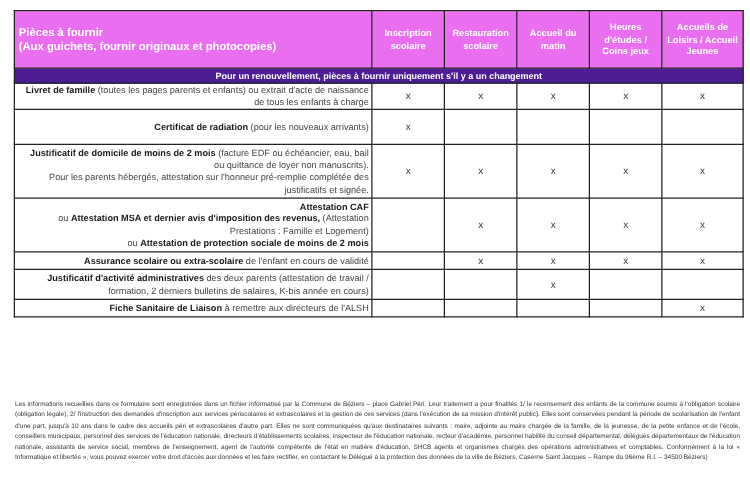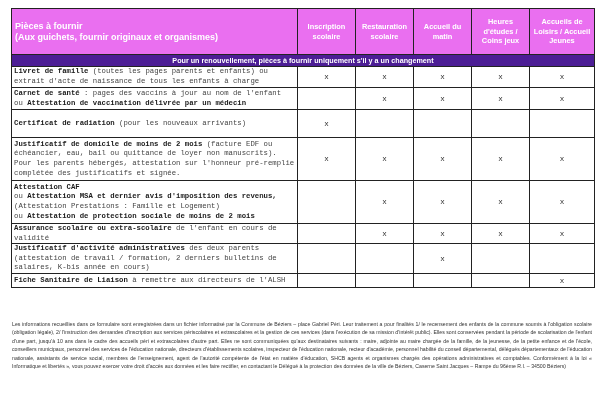--- a/index.html
+++ b/index.html
@@ -7,21 +7,21 @@
   table.docs {
     position: absolute; left: 11px; top: 8px;
     width: 583px; border-collapse: collapse; table-layout: fixed;
     font-size: 7.3px; color: #333;
   }
   table.docs td, table.docs th { border: 1.2px solid #222; padding: 0 2px; vertical-align: middle; line-height: 9.6px; }
   th.head { background: #ea6ff0; color: #fff; font-weight: bold; text-align: center; vertical-align: top; padding-top: 2px; font-size: 7.4px; }
   th.head.first { text-align: left; font-size: 9px; line-height: 11px; padding-left: 3px; }
   tr.headrow { height: 46px; }
   tr.band td { background: #4c1d95; color: #fff; text-align: center; font-weight: bold; height: 11px; font-size: 7.2px; padding: 0; }
-  td.desc { text-align: left; color: #444; font-family: Liberation Mono, monospace; }
+  td.desc { text-align: right; color: #444; }
   td.desc b { color: #1a1a1a; }
   td.mark { text-align: center; font-size: 8px; color: #333; background: #fff; }
   .legal {
     position: absolute; left: 12px; top: 320px; width: 580px;
     font-size: 5.2px; line-height: 8.4px; color: #333; text-align: justify;
   }
 </style>
 </head>
 <body>
 
@@ -31,21 +31,21 @@
     <col style="width:58px">
     <col style="width:58px">
     <col style="width:58px">
     <col style="width:58px">
     <col style="width:65px">
   </colgroup>
   <tbody>
       <tr class="headrow">
     <th class="head first">
       <div>Pièces à fournir</div>
-      <div>(Aux guichets, fournir originaux et organismes)</div>
+      <div>(Aux guichets, fournir originaux et photocopies)</div>
     </th>
     <th class="head">Inscription scolaire</th>
     <th class="head">Restauration scolaire</th>
     <th class="head">Accueil du matin</th>
     <th class="head">Heures d'études / Coins jeux</th>
     <th class="head">Accueils de Loisirs / Accueil Jeunes</th>
   </tr>
 
   <tr class="band">
     <td colspan="6">Pour un renouvellement, pièces à fournir uniquement s'il y a un changement</td>
@@ -53,31 +53,20 @@
 
   <tr style="height:21px">
     <td class="desc"><b>Livret de famille</b><span> (toutes les pages parents et enfants) ou extrait d'acte de naissance de tous les enfants à charge</span></td>
     <td class="mark">x</td>
     <td class="mark">x</td>
     <td class="mark">x</td>
     <td class="mark">x</td>
     <td class="mark">x</td>
   </tr>
 
-  <tr style="height:22px">
-    <td class="desc">
-      <div><b>Carnet de santé</b><span> : pages des vaccins à jour au nom de l'enfant</span></div>
-      <div><span>ou </span><b>Attestation de vaccination délivrée par un médecin</b></div>
-    </td>
-    <td class="mark"></td>
-    <td class="mark">x</td>
-    <td class="mark">x</td>
-    <td class="mark">x</td>
-    <td class="mark">x</td>
-  </tr>
 
 
 
   <tr style="height:28px">
     <td class="desc"><b>Certificat de radiation</b><span> (pour les nouveaux arrivants)</span></td>
     <td class="mark">x</td>
     <td class="mark"></td>
     <td class="mark"></td>
     <td class="mark"></td>
     <td class="mark"></td>

